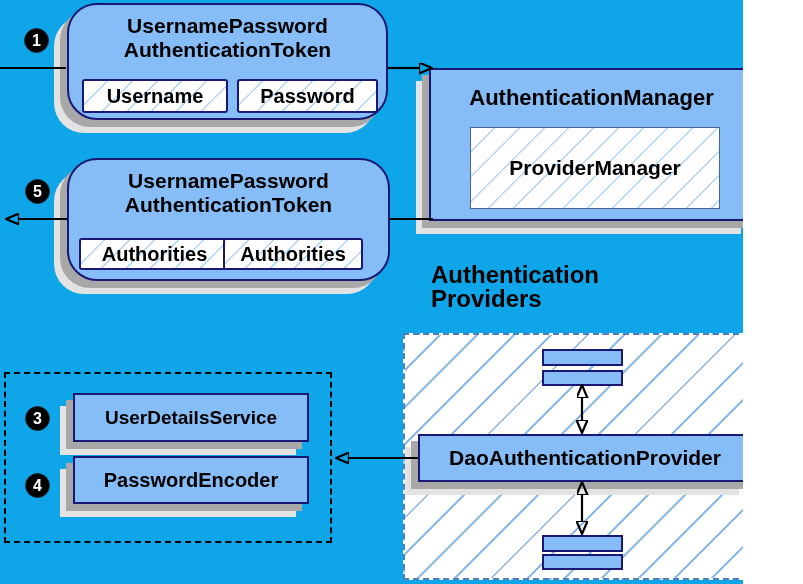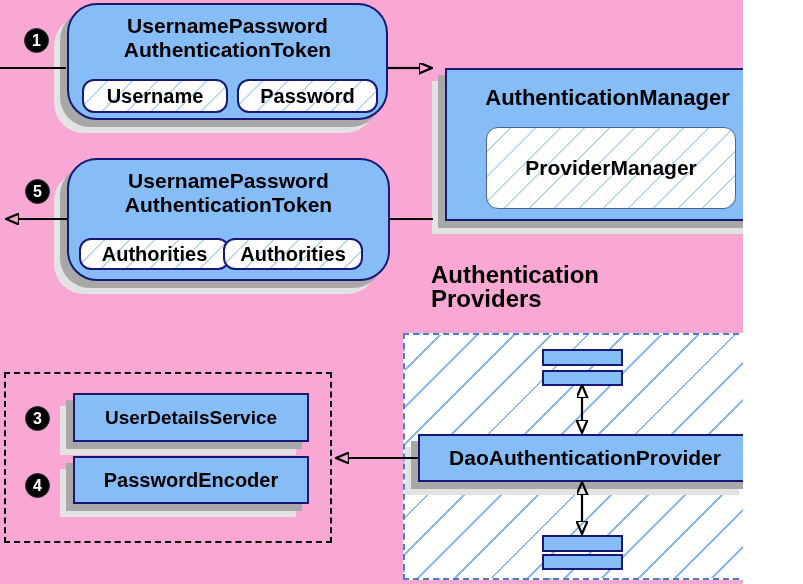--- a/index.html
+++ b/index.html
@@ -1,38 +1,38 @@
 <!DOCTYPE html>
 <html><head>
 <meta charset="utf-8">
 <style>
   html,body{margin:0;padding:0;background:#ffffff;}
   .canvas{
-    position:relative;width:743px;height:584px;background:#f9a8d4;
+    position:relative;width:743px;height:584px;background:#0ea5e9;
     font-family:"Liberation Sans",sans-serif;font-weight:bold;color:#000;
     overflow:hidden;
   }
   .abs{position:absolute;}
   .bluebox{
     background:#87bdf7;border:2px solid #191975;box-sizing:border-box;
     box-shadow:-7px 7px 0 #a8a8a8,-13px 13px 0 #e3e3e3;
   }
   .rounded{border-radius:30px;}
   .flexc{display:flex;align-items:center;justify-content:center;}
   .hatch-small{
     background-color:#ffffff;
     background-image:repeating-linear-gradient(135deg,transparent 0px,transparent 16px,#b5d5f7 16px,#b5d5f7 17.5px);
-    border:2px solid #191975;box-sizing:border-box;border-radius:12px;
+    border:2px solid #191975;box-sizing:border-box;border-radius:3px;
   }
   .hatch-big{
     background-color:#ffffff;
     background-image:repeating-linear-gradient(135deg,transparent 0px,transparent 24px,#8fbbea 24px,#8fbbea 26px);
     box-sizing:border-box;
   }
-  .pm-border{border:1px solid #46648f;border-radius:12px;}
+  .pm-border{border:1px solid #46648f;border-radius:0;}
   .badge{
     width:25px;height:25px;border-radius:50%;background:#000;color:#fff;
     display:flex;align-items:center;justify-content:center;
     font-size:16px;line-height:1;border:1px solid #2a2a3a;box-sizing:border-box;
   }
   .t-title{text-align:center;font-size:21px;line-height:24px;padding-top:9px;}
   .field{font-size:20px;}
   .bar{background:#87bdf7;border:2px solid #191975;box-sizing:border-box;}
   .dashed-blue{border:2px dashed #4d7ebf;}
   .dashed-black{border:2px dashed #000;box-sizing:border-box;}
@@ -46,21 +46,21 @@
 
   <div class="abs bluebox rounded" style="left:67px;top:3px;width:321px;height:117px;">
     <div class="t-title">
       <div>UsernamePassword</div>
       <div>AuthenticationToken</div>
     </div>
     <div class="abs hatch-small flexc field" style="left:13px;top:74px;width:146px;height:34px;">Username</div>
     <div class="abs hatch-small flexc field" style="left:168px;top:74px;width:141px;height:34px;">Password</div>
   </div>
 
-  <div class="abs bluebox" style="left:445px;top:68px;width:325px;height:153px;">
+  <div class="abs bluebox" style="left:429px;top:68px;width:325px;height:153px;">
     <div style="text-align:center;font-size:22px;margin-top:15px;">AuthenticationManager</div>
     <div class="abs hatch-small pm-border flexc" style="left:39px;top:57px;width:250px;height:82px;font-size:21px;">ProviderManager</div>
   </div>
 
   <div class="abs bluebox rounded" style="left:67px;top:158px;width:323px;height:123px;">
     <div class="t-title">
       <div>UsernamePassword</div>
       <div>AuthenticationToken</div>
     </div>
     <div class="abs hatch-small flexc field" style="left:10px;top:78px;width:151px;height:32px;">Authorities</div>

